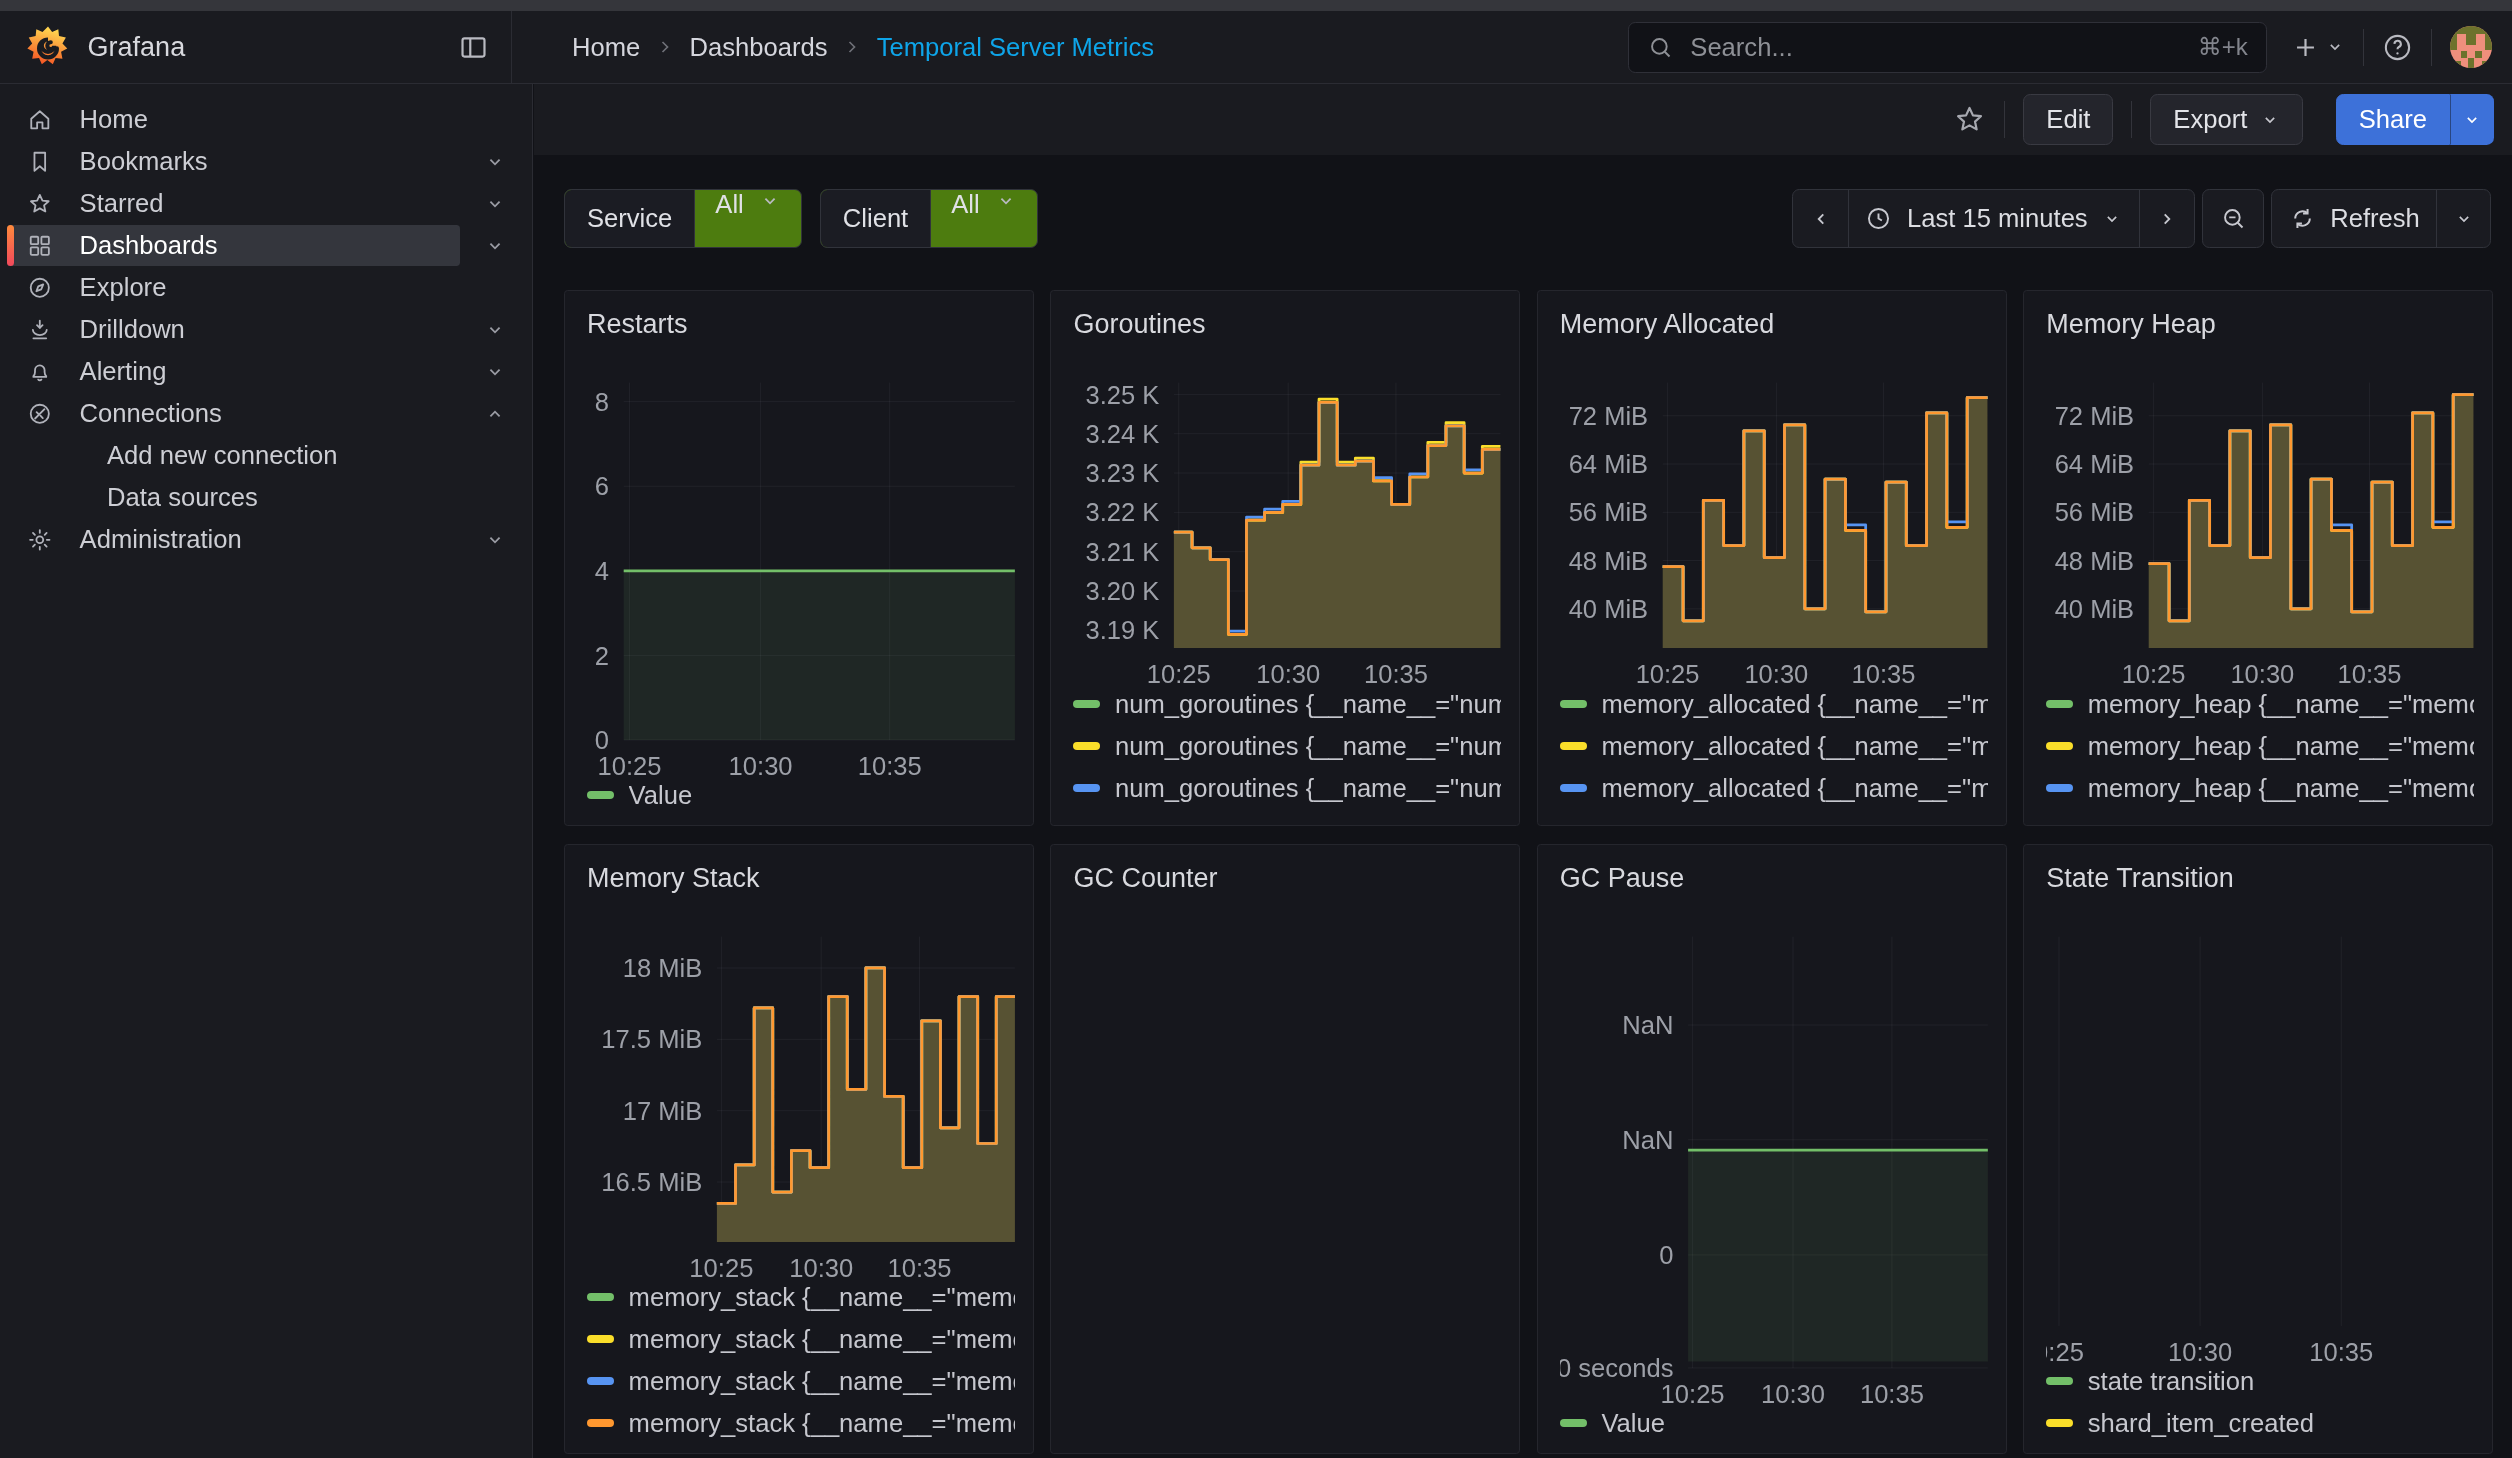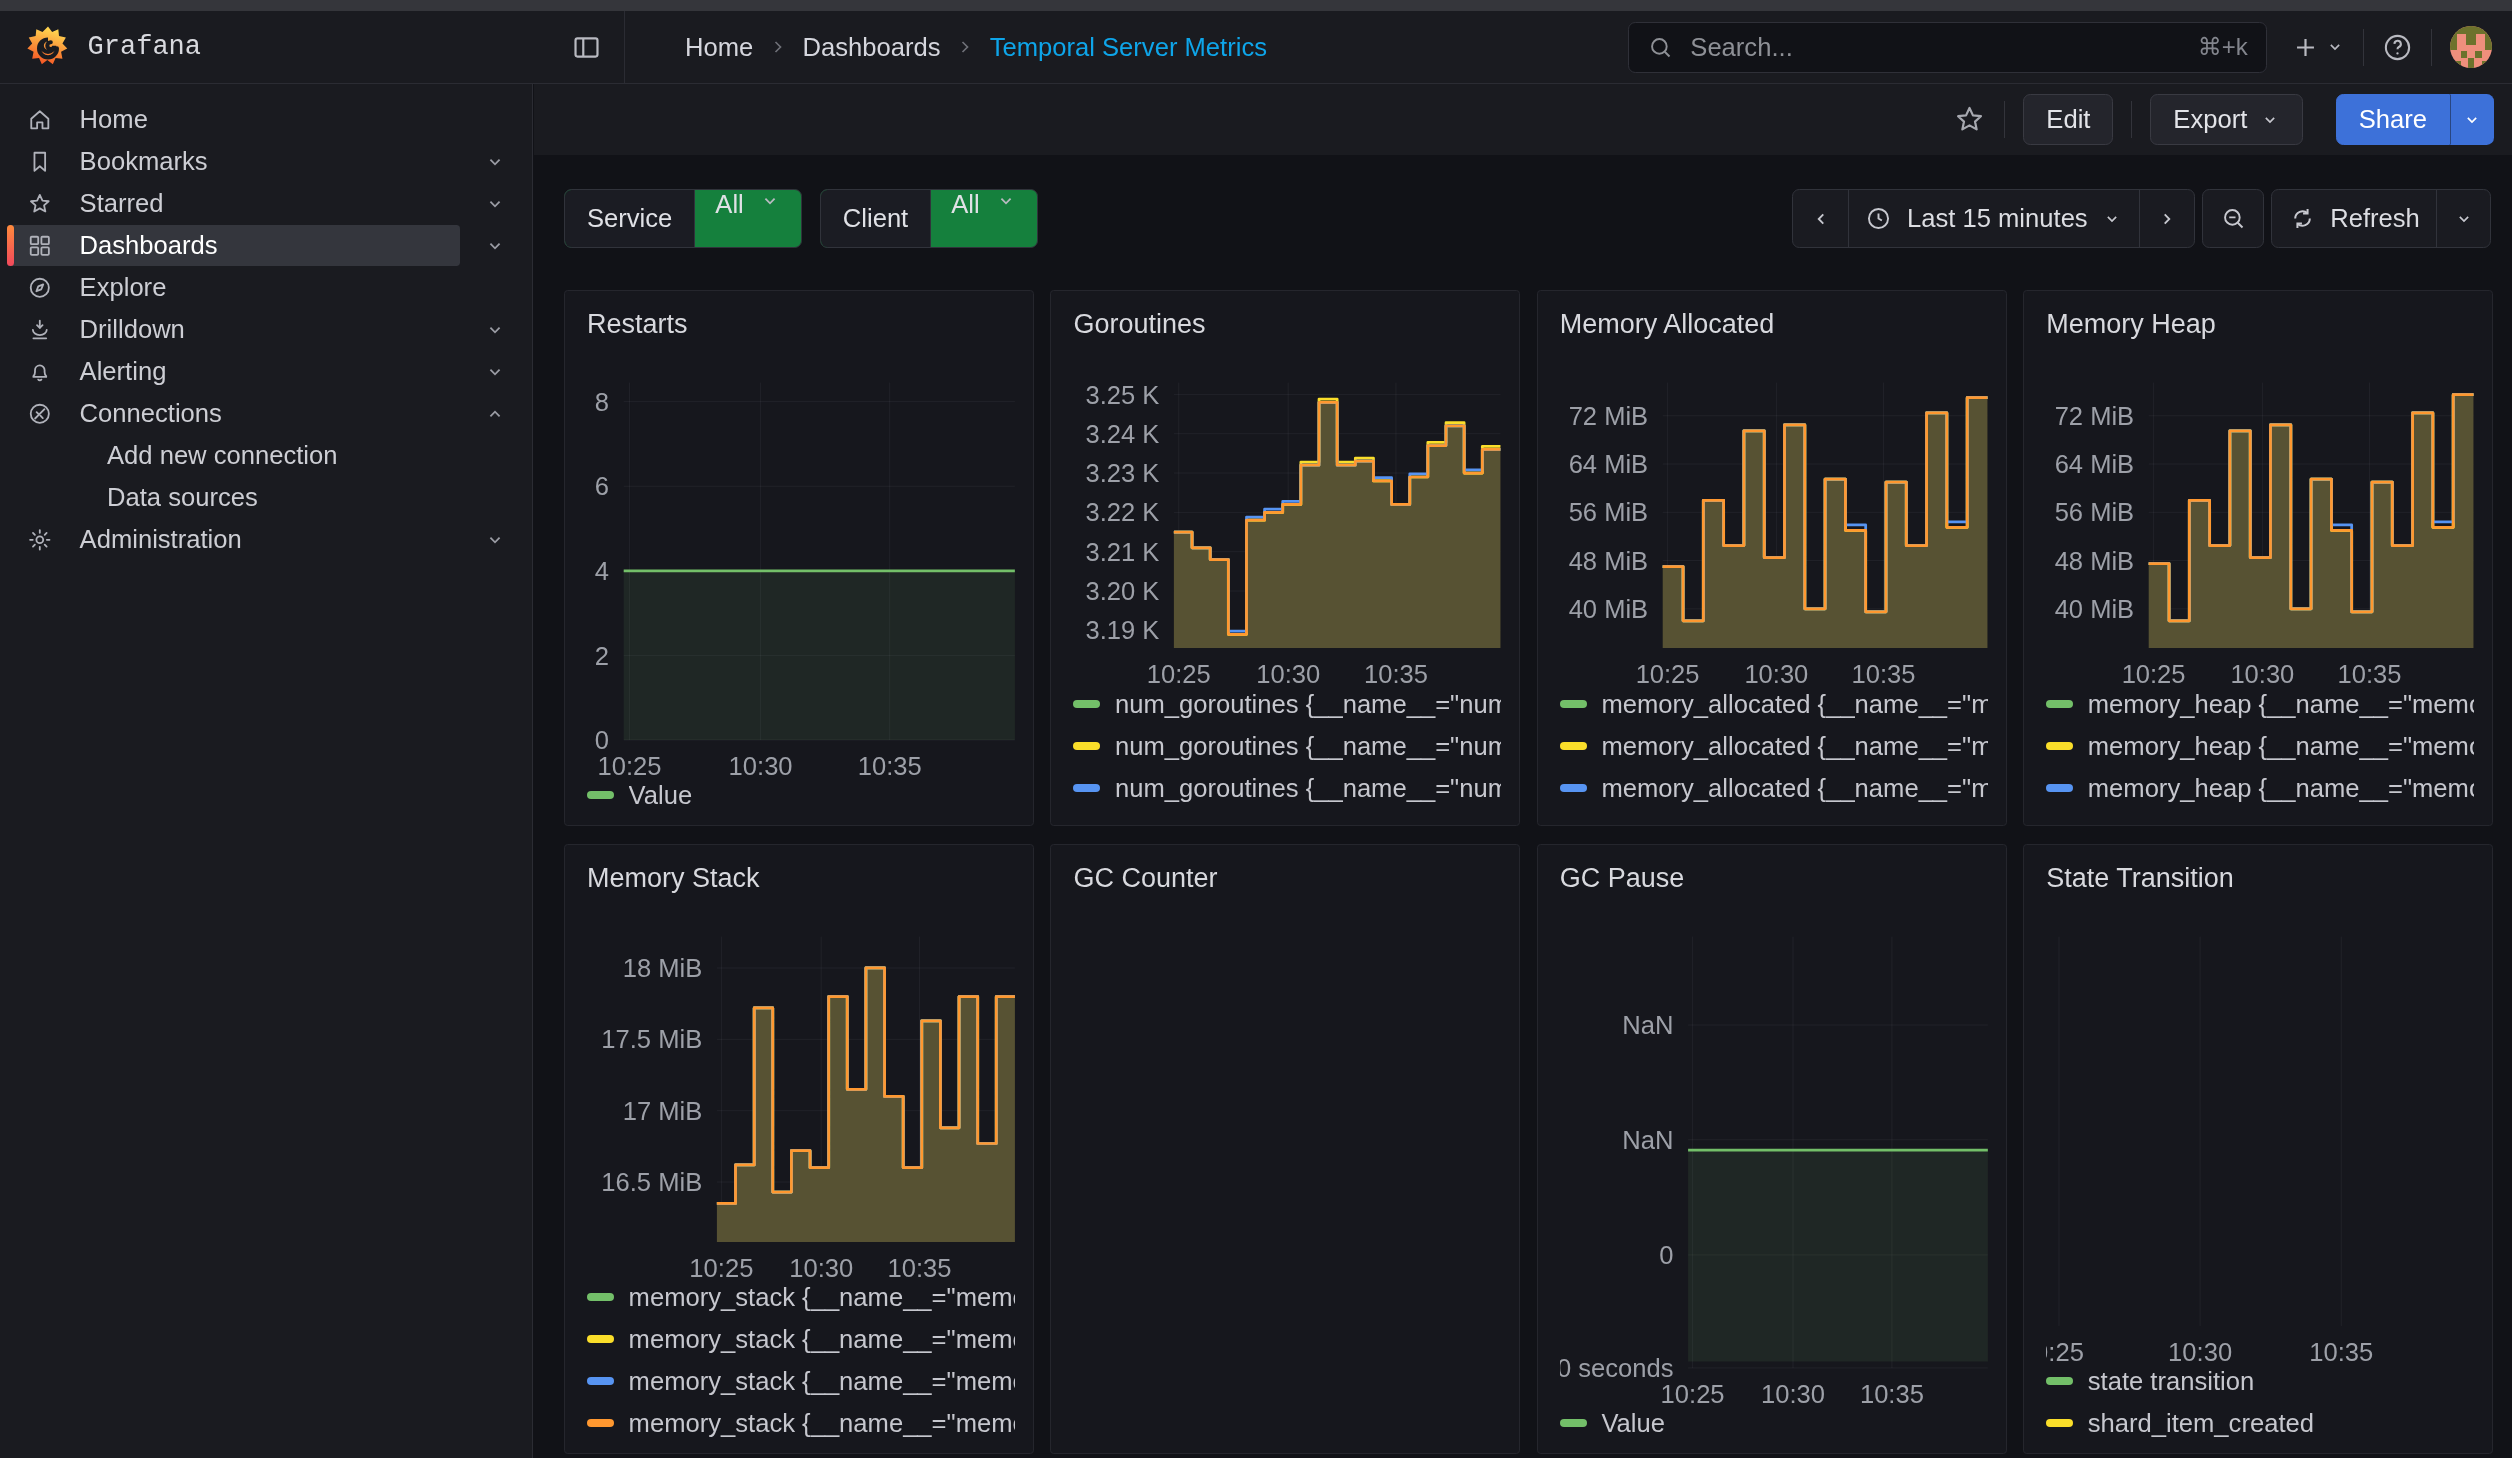--- a/index.html
+++ b/index.html
@@ -5,21 +5,21 @@
   html,body{margin:0;padding:0;}
   body{
     width:2512px;height:1458px;position:relative;overflow:hidden;
     background:#111217;color:#d5d6dd;
     font-family:"Liberation Sans","DejaVu Sans",sans-serif;
     -webkit-font-smoothing:antialiased;
   }
   .topstrip{position:absolute;top:0;left:0;right:0;height:11px;background:#35363b;}
   
   .header{position:absolute;top:11px;left:0;right:0;height:72px;background:#1a1b20;border-bottom:0.9px solid #2b2c33;display:flex;}
-  .header-left{width:625px;flex:none;border-right:0.9px solid #2b2c33;display:flex;align-items:center;padding:0 22px 0 25.6px;box-sizing:border-box;font-family:Liberation Mono, monospace;}
+  .header-left{width:512px;flex:none;border-right:0.9px solid #2b2c33;display:flex;align-items:center;padding:0 22px 0 25.6px;box-sizing:border-box;}
   .logo{display:flex;}
   .logo svg{width:44px;height:44px;}
   .brand{margin-left:18px;font-size:27px;font-weight:500;color:#d8d9de;}
   .toggle-btn{margin-left:auto;display:flex;color:#b9bac1;cursor:pointer;}
   .header-right{flex:1;display:flex;align-items:center;padding:0 20px 0 60px;}
   .breadcrumb{display:flex;align-items:center;gap:14.6px;font-size:25.6px;}
   .crumb{color:#d5d6dd;cursor:pointer;}
   .crumb.current{color:#0ea5e9;cursor:default;}
   .crumb-sep{color:#6f7178;display:flex;}
   .header-spacer{flex:1;}
@@ -48,21 +48,21 @@
   .btn{height:51px;display:inline-flex;align-items:center;gap:12.8px;padding:0 22px;border:0.9px solid #393a42;border-radius:7.3px;background:#24252c;color:#e3e4e9;font-size:25.6px;font-weight:500;cursor:pointer;box-sizing:border-box;white-space:nowrap;}
   .btn .c{display:flex;color:#c7c8cf;}
   .btn.primary{background:#3D71D9;border-color:#3D71D9;color:#fff;}
   .share-split{display:flex;}
   .share-split .main{border-radius:7.3px 0 0 7.3px;margin-left:18px;}
   .share-split .caret{border-radius:0 7.3px 7.3px 0;padding:0 11px;border-left:0.9px solid rgba(17,18,23,.45);}
   .share-split .caret .c{color:#fff;}
   
   .content{position:absolute;top:155px;left:534px;right:0;bottom:0;background:#111217;overflow:hidden;}
   .toolbar{position:absolute;top:34px;left:30px;right:21px;display:flex;align-items:center;}
-  .var-group{display:flex;height:57px;border:0.9px solid #31333b;border-radius:7.3px;overflow:hidden;margin-right:18px;background:#15803d;}
+  .var-group{display:flex;height:57px;border:0.9px solid #31333b;border-radius:7.3px;overflow:hidden;margin-right:18px;background:#4d7c0f;}
   .var-label{display:flex;align-items:center;padding:0 22px;font-size:25.6px;font-weight:500;color:#e0e1e6;background:#1b1c23;border-right:0.9px solid #31333b;}
   .var-value{display:flex;align-items:flex-start;gap:15px;padding:0 20px;font-size:25.6px;font-weight:500;color:#e0e1e6;cursor:pointer;}
   .var-value .c{display:flex;color:#b9bac1;}
   .toolbar-right{margin-left:auto;display:flex;align-items:center;gap:7px;}
   .tgroup{display:flex;height:57px;border:0.9px solid #31333b;border-radius:7.3px;overflow:hidden;background:#1a1b21;}
   .tseg{display:flex;align-items:center;padding:0 16.4px;border-right:0.9px solid #31333b;color:#dcdde2;font-size:25.6px;font-weight:500;gap:14.6px;cursor:pointer;white-space:nowrap;}
   .tseg:last-child{border-right:none;}
   .tseg .c{display:flex;color:#c7c8cf;}
   
   .panel-grid{position:absolute;top:135px;left:30px;display:grid;grid-template-columns:repeat(4,470px);grid-template-rows:536px 610px;gap:18px 16.4px;}

